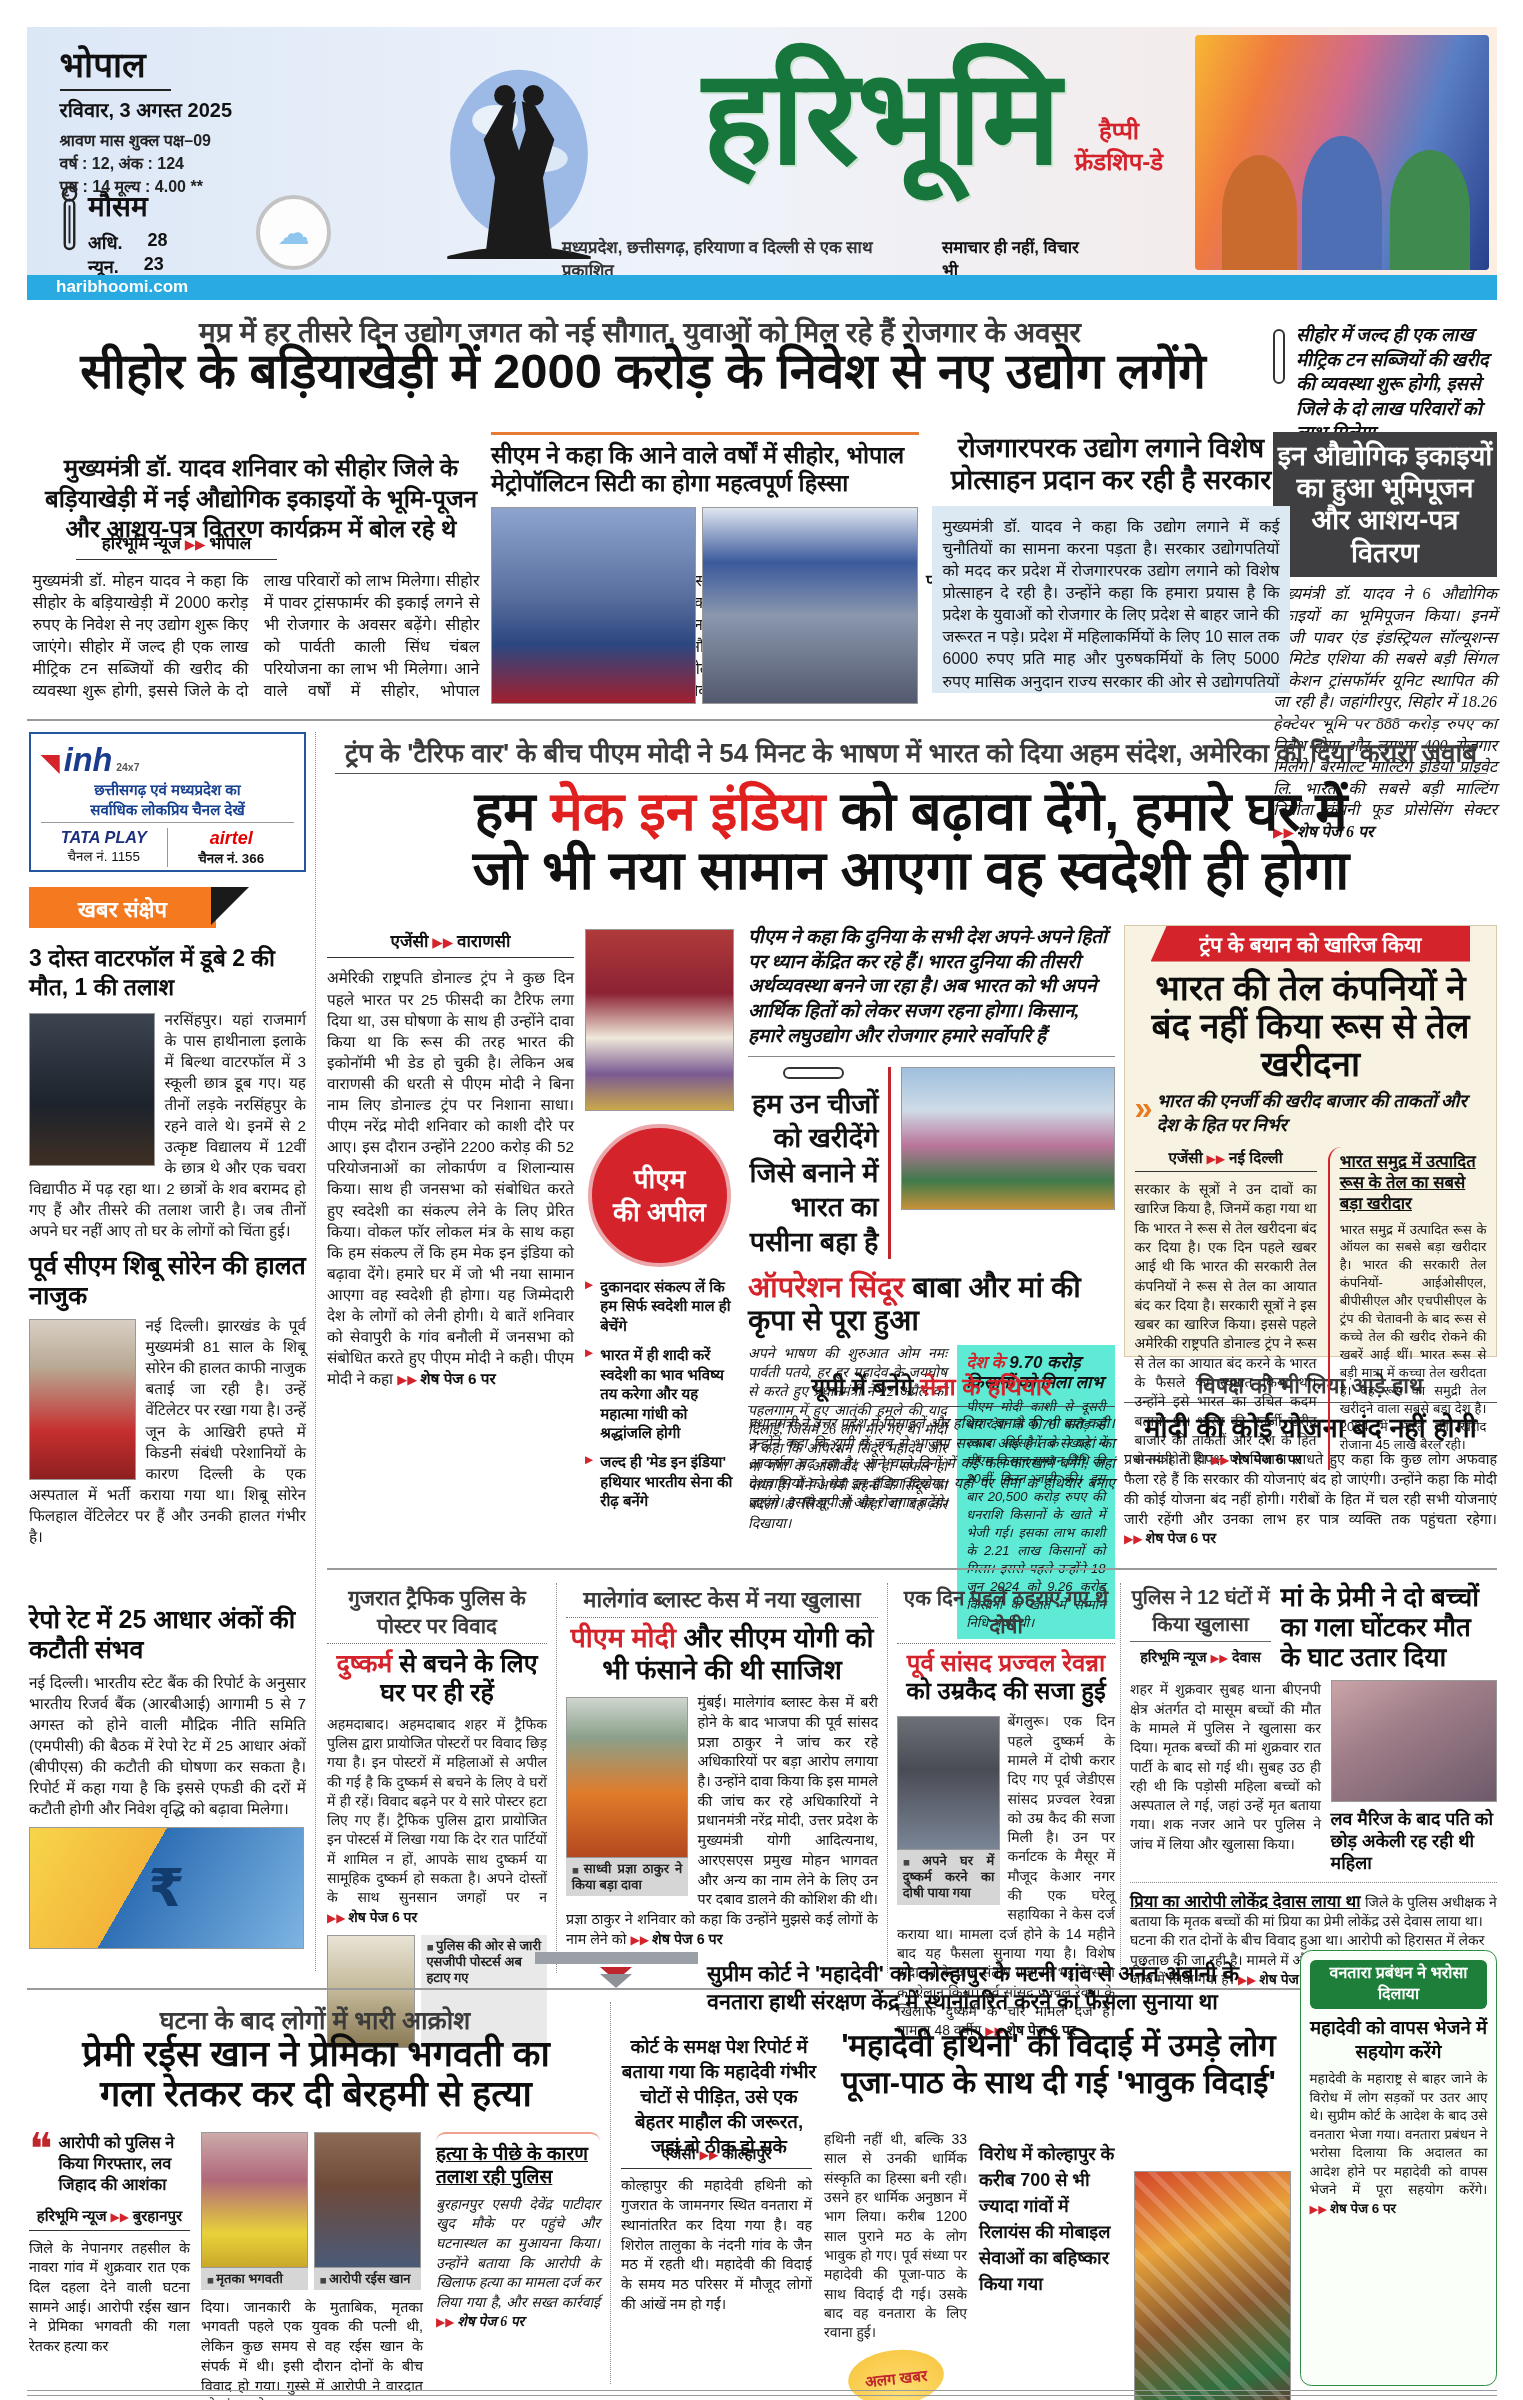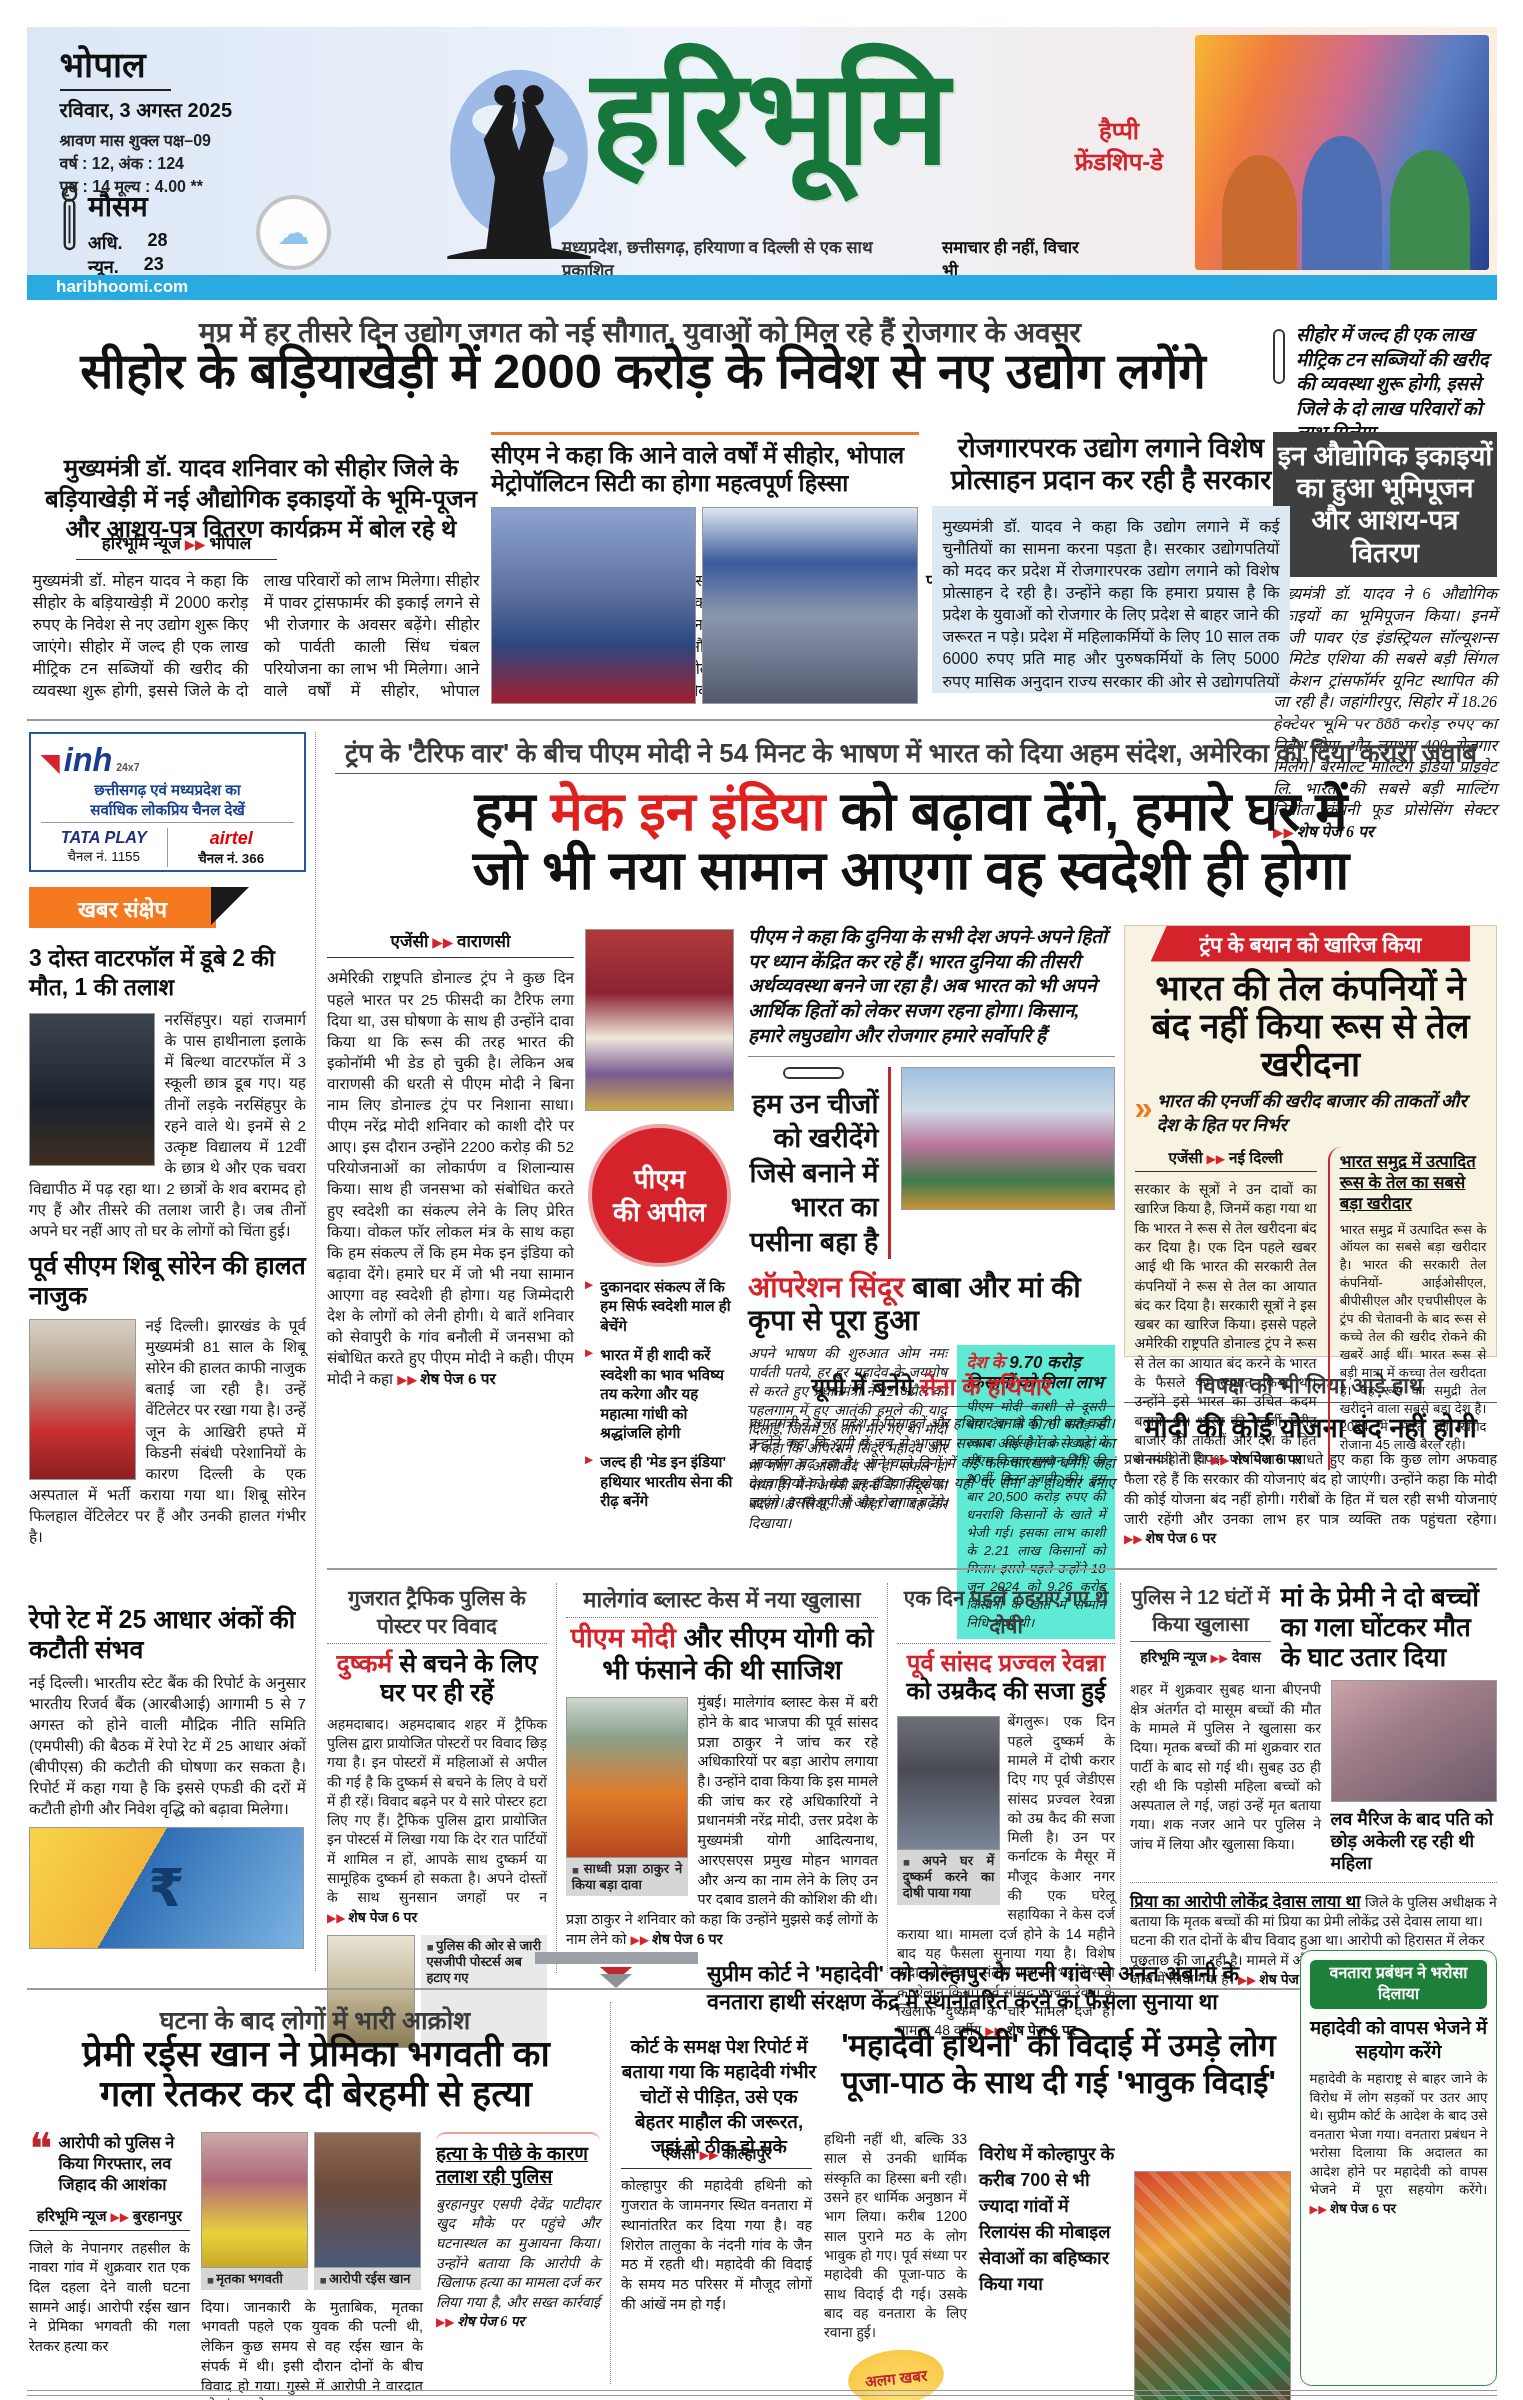--- a/index.html
+++ b/index.html
@@ -99,21 +99,21 @@
     <svg class="abs" style="left:401px; top:36px;" width="182" height="196" viewBox="0 0 190 205">
       <ellipse cx="95" cy="95" rx="72" ry="88" fill="#9db9e6"></ellipse>
       <ellipse cx="70" cy="60" rx="24" ry="16" fill="#e8f0fa"></ellipse>
       <ellipse cx="120" cy="100" rx="26" ry="14" fill="#dce8f6"></ellipse>
       <path d="M60 200 L70 120 L58 80 L78 45 L92 40 L88 70 L96 95 L96 200 Z" fill="#1b1b1b"></path>
       <path d="M130 200 L120 120 L132 80 L112 45 L98 40 L102 70 L94 95 L94 200 Z" fill="#1b1b1b"></path>
       <circle cx="80" cy="34" r="11" fill="#1b1b1b"></circle>
       <circle cx="110" cy="34" r="11" fill="#1b1b1b"></circle>
       <path d="M20 202 Q95 182 170 202 L170 205 L20 205 Z" fill="#1b1b1b"></path>
     </svg>
-    <div class="abs logo-txt" style="left:564px; top:25px; width:468px; text-align:left;">हरिभूमि</div>
+    <div class="abs logo-txt" style="left:564px; top:25px; width:468px; text-align:right;">हरिभूमि</div>
     <div class="abs" style="left:535px; top:208px; width:535px; display:flex; gap:19px; justify-content:center;">
       <span style="font-size:16.7px; font-weight:bold; color:#333;">मध्यप्रदेश, छत्तीसगढ़, हरियाणा व दिल्ली से एक साथ प्रकाशित</span>
       <span style="font-size:16.7px; font-weight:bold; color:#111;">समाचार ही नहीं, विचार भी</span>
     </div>
     <div class="abs promo-txt" style="left:1025px; top:88px; width:134px;">
       <div>हैप्पी</div>
       <div>फ्रेंडशिप-डे</div>
     </div>
     <div class="abs friends" style="left:1168px; top:7.6px; width:294px; height:235px;">
       <i style="left:27px;  width:75px; height:115px; background:#c96a2e;"></i>

